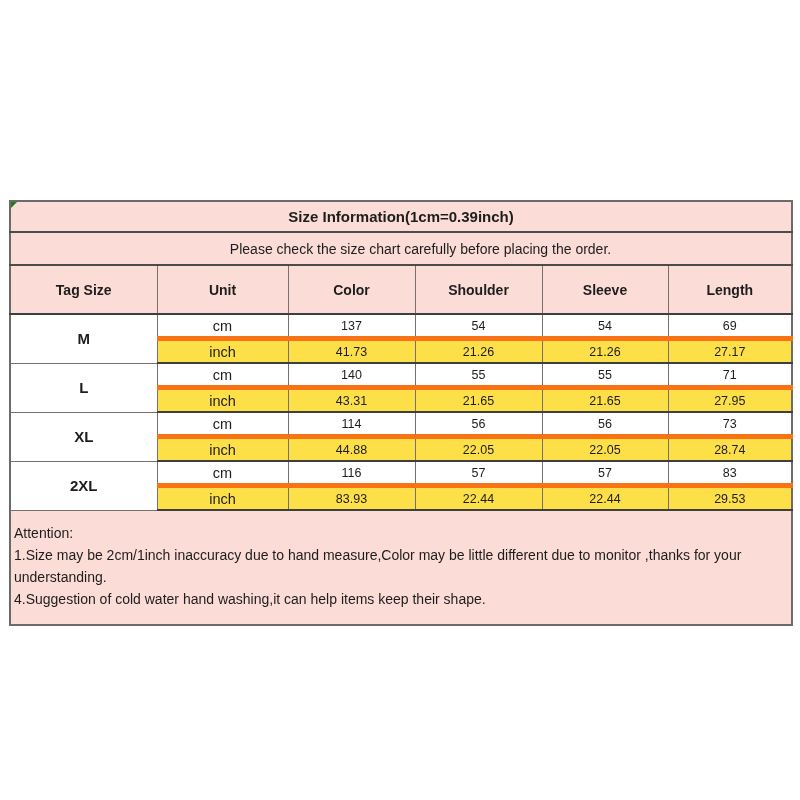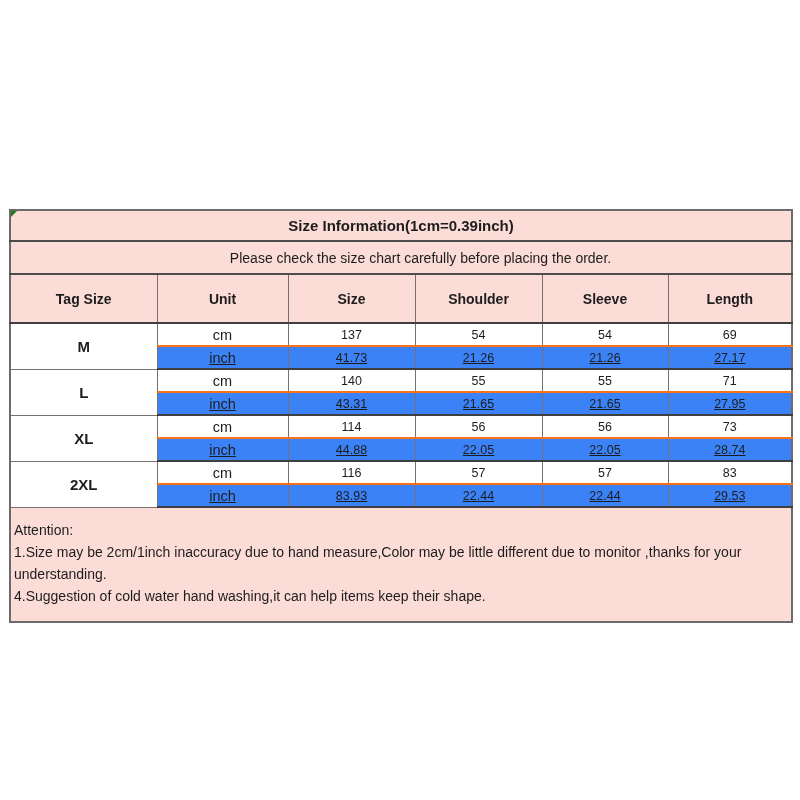--- a/index.html
+++ b/index.html
@@ -13,21 +13,21 @@
   .page {
     position: relative;
     width: 800px;
     height: 800px;
     background: #ffffff;
     overflow: hidden;
   }
   .chart-wrap {
     position: absolute;
     left: 9px;
-    top: 209px;
+    top: 200px;
     width: 782px;
   }
   .corner-marker {
     position: absolute;
     top: 2px;
     left: 2px;
     width: 0;
     height: 0;
     border-top: 6px solid #1f7a1f;
     border-right: 6px solid transparent;
@@ -65,24 +65,23 @@
   .header-row th {
     height: 47px;
     font-size: 14px;
     font-weight: bold;
     background: #fbdcd7;
     border-bottom: 2.5px solid #3f3f3f;
   }
   .cm-row td { height: 21px; background: #ffffff; }
   .inch-row td {
     height: 21px;
-    background: #3b82f6;
-    border-top: 2px solid #f97316;
+    background: #fde047;
+    border-top: 5px solid #f97316;
     border-bottom: 2.5px solid #3f3f3f;
-    text-decoration: underline;
   }
   .size-cell {
     font-size: 15px;
     font-weight: bold;
     background: #ffffff !important;
   }
   .unit-cell { font-size: 14.5px; margin-top: 9px; }
   .num-cell { font-size: 12.5px; }
 
   .attention-row td {
@@ -113,21 +112,21 @@
       <tbody>
       <tr class="title-row">
         <td colspan="6">Size Information(1cm=0.39inch)</td>
       </tr>
       <tr class="subtitle-row">
         <td colspan="6">Please check the size chart carefully before placing the order.</td>
       </tr>
       <tr class="header-row">
         <th>Tag Size</th>
         <th>Unit</th>
-        <th>Size</th>
+        <th>Color</th>
         <th>Shoulder</th>
         <th>Sleeve</th>
         <th>Length</th>
       </tr>
 
       <tr class="cm-row">
         <td rowspan="2" class="size-cell">M</td>
         <td class="unit-cell">cm</td>
         <td class="num-cell">137</td>
         <td class="num-cell">54</td>

